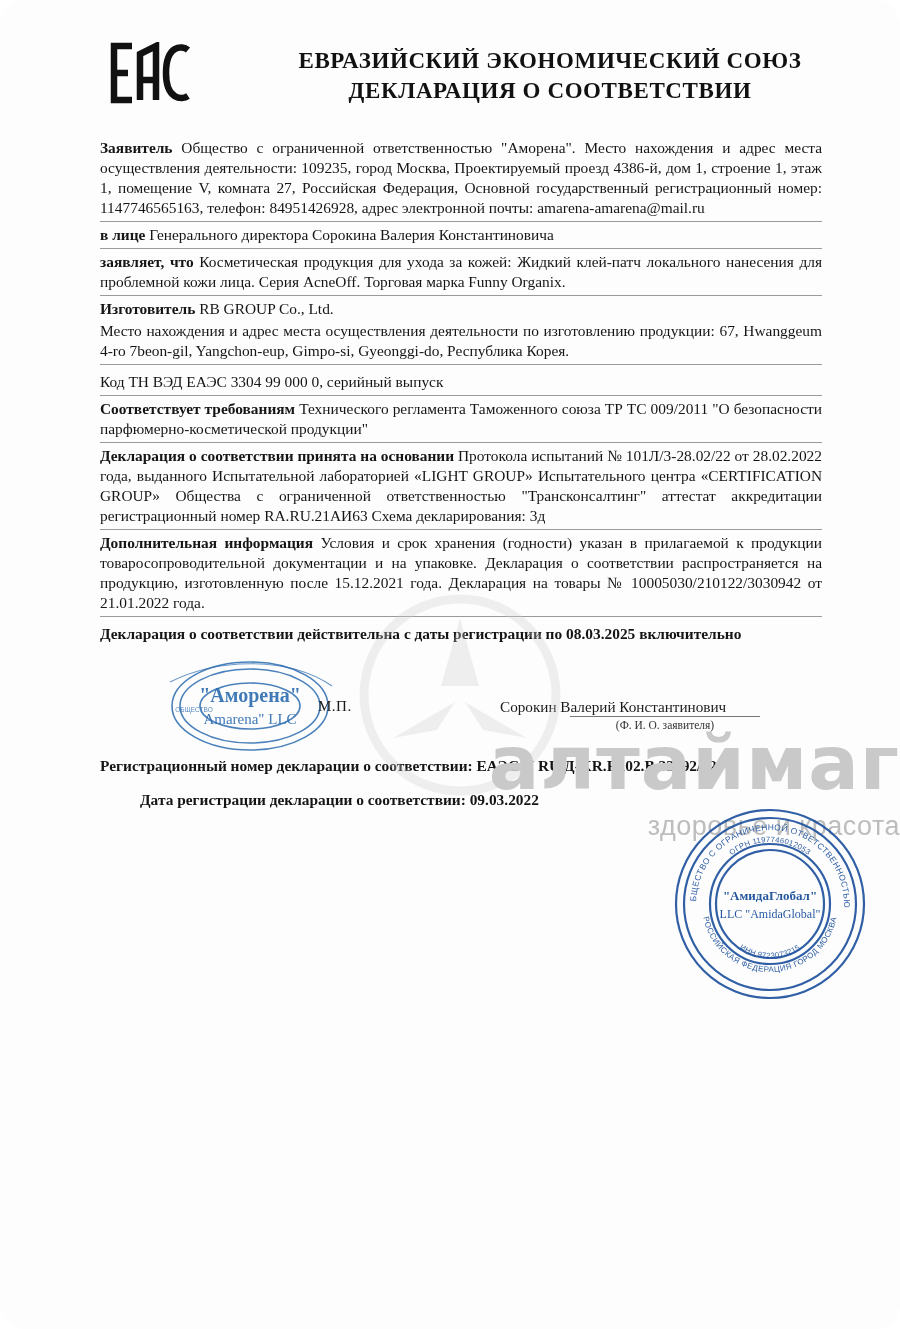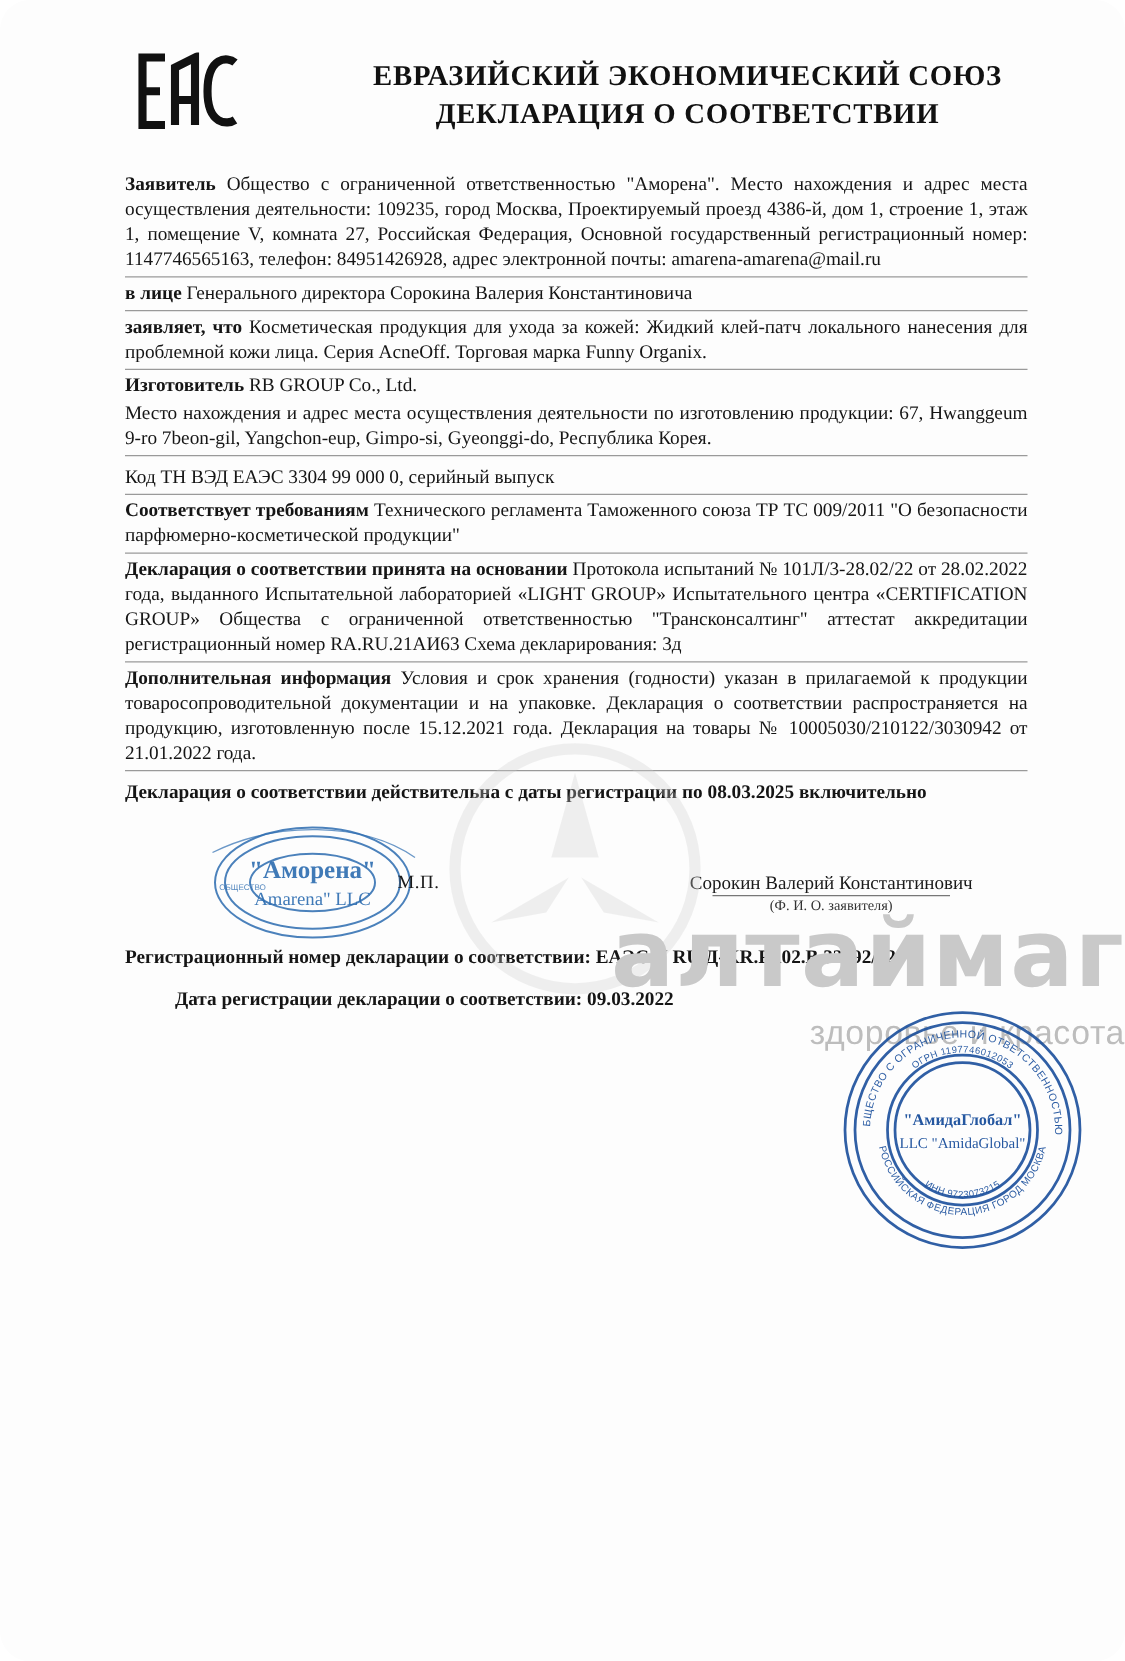--- a/index.html
+++ b/index.html
@@ -93,21 +93,21 @@
     font-size: 15px;
     font-weight: normal;
     letter-spacing: .5px;
     text-align: center;
   }
   .signer {
     position: absolute;
     left: 400px;
     top: 28px;
     width: 330px;
-    text-align: center;
+    text-align: left;
     font-size: 15.2px;
     font-family: Liberation Serif, serif;
   }
   .signer-cap {
     position: absolute;
     left: 400px;
     top: 46px;
     width: 330px;
     text-align: center;
     font-size: 11.5px;
@@ -223,21 +223,21 @@
       <span class="b">заявляет, что</span>
       <span>Косметическая продукция для ухода за кожей: Жидкий клей-патч локального нанесения для проблемной кожи лица. Серия AcneOff. Торговая марка Funny Organix.</span>
     </p>
     <div class="rule"></div>
 
     <p class="para">
       <span class="b">Изготовитель</span>
       <span>RB GROUP Co., Ltd.</span>
     </p>
 
-    <p class="para">Место нахождения и адрес места осуществления деятельности по изготовлению продукции: 67, Hwanggeum 9-ro 7beon-gil, Yangchon-eup, Gimpo-si, Gyeonggi-do, Республика Корея.</p>
+    <p class="para">Место нахождения и адрес места осуществления деятельности по изготовлению продукции: 67, Hwanggeum 4-ro 7beon-gil, Yangchon-eup, Gimpo-si, Gyeonggi-do, Республика Корея.</p>
     <div class="rule"></div>
 
     <p class="para gap-s">Код ТН ВЭД ЕАЭС 3304 99 000 0, серийный выпуск</p>
     <div class="rule"></div>
 
     <p class="para">
       <span class="b">Соответствует требованиям</span>
       <span>Технического регламента Таможенного союза ТР ТС 009/2011 "О безопасности парфюмерно-косметической продукции"</span>
     </p>
     <div class="rule"></div>

